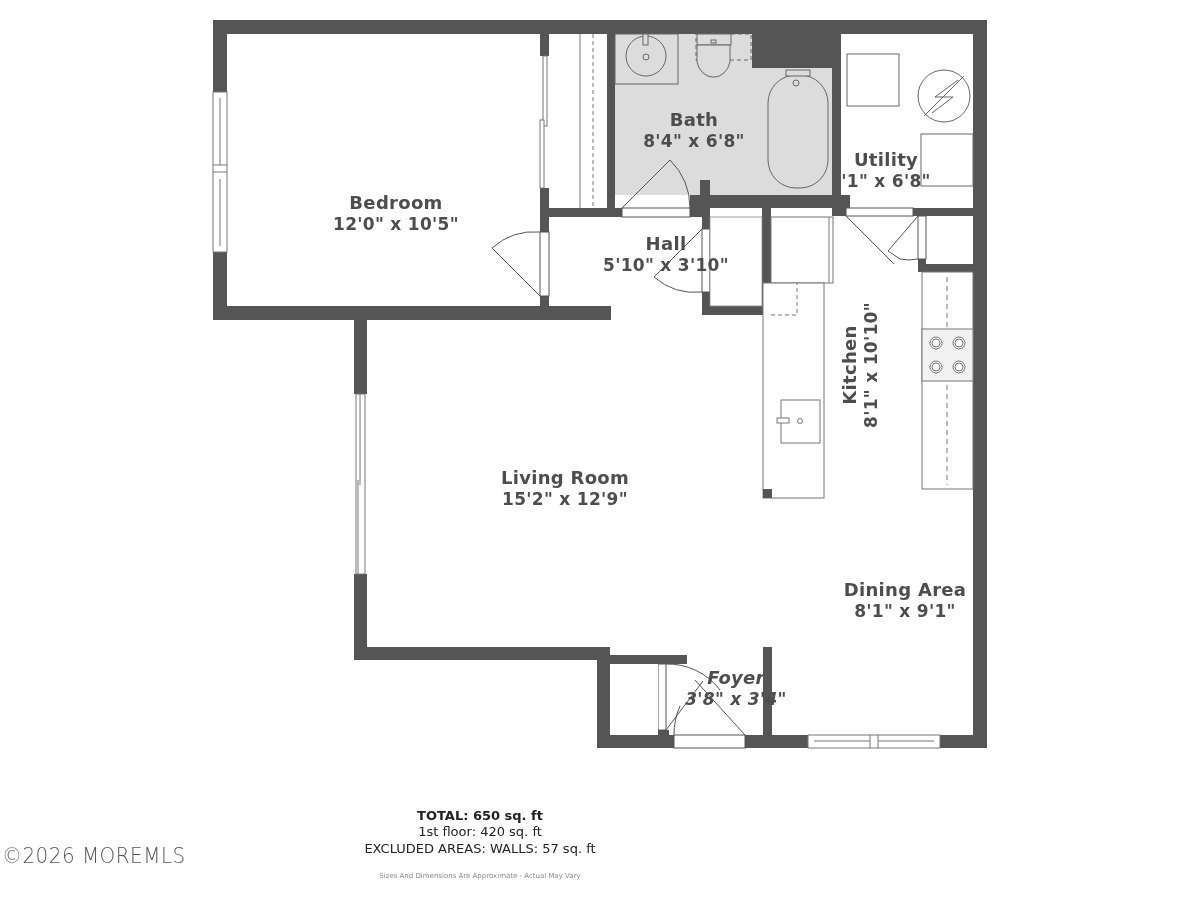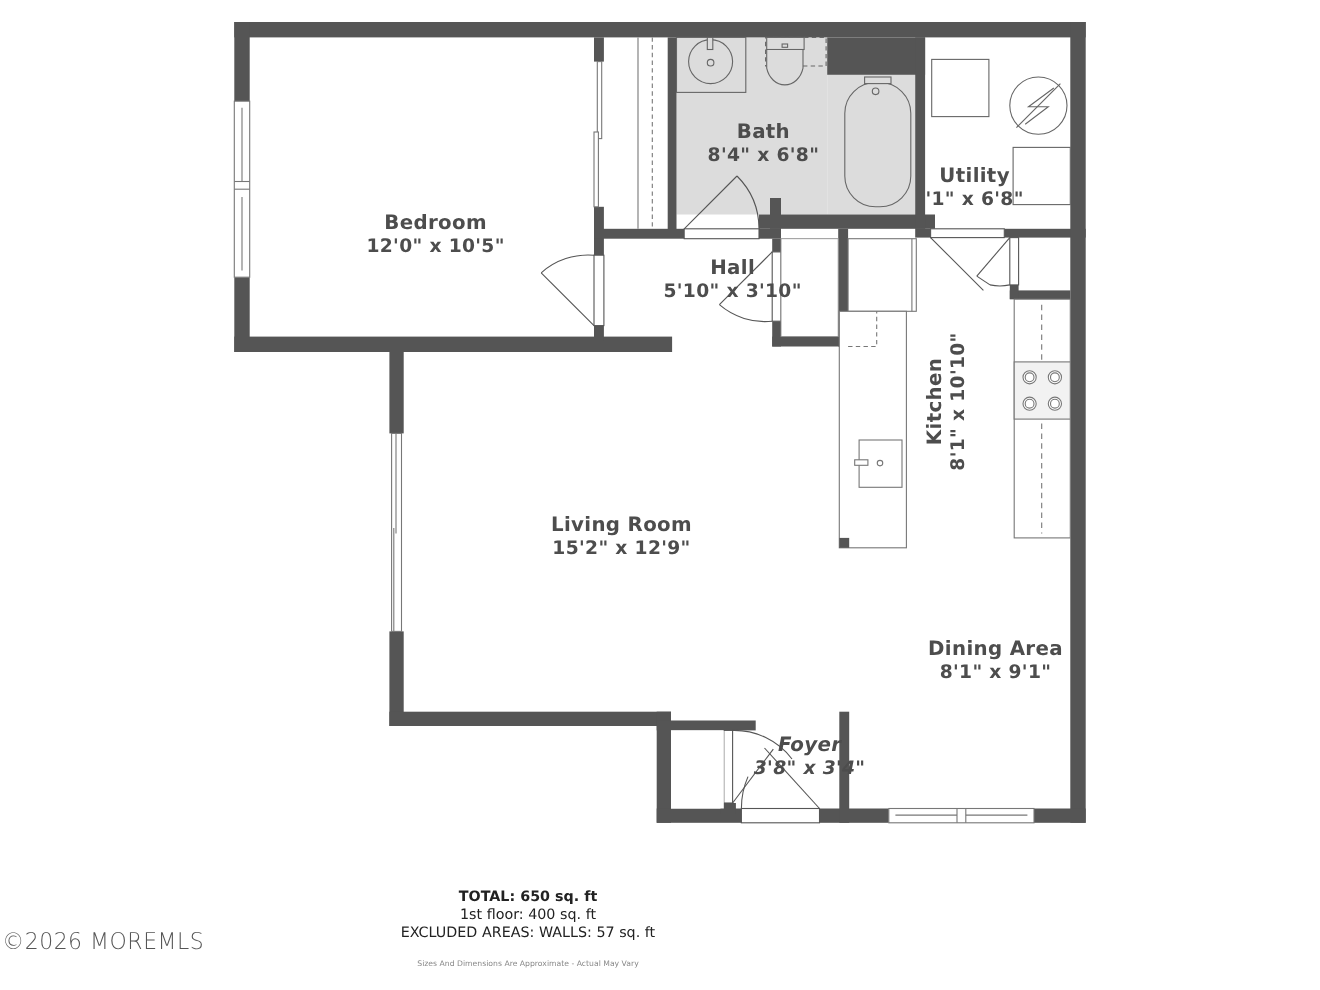--- a/index.html
+++ b/index.html
@@ -230,17 +230,17 @@
 <div class="room-label" style="left:905px; top:600px;">
   <div class="room-name">Dining Area</div>
   <div class="room-dim">8'1" x 9'1"</div>
 </div>
 <div class="room-label" style="left:736px; top:688px;font-style:italic;">
   <div class="room-name">Foyer</div>
   <div class="room-dim">3'8" x 3'4"</div>
 </div>
 
 <div class="summary sum-total">TOTAL: 650 sq. ft</div>
-<div class="summary sum-line sum-floor">1st floor: 400 sq. ft</div>
+<div class="summary sum-line sum-floor">1st floor: 420 sq. ft</div>
 <div class="summary sum-line sum-excl">EXCLUDED AREAS: WALLS: 57 sq. ft</div>
 <div class="summary sum-note">Sizes And Dimensions Are Approximate - Actual May Vary</div>
 
 <div class="copyright">©2026 MOREMLS</div>
 
 </body></html>

